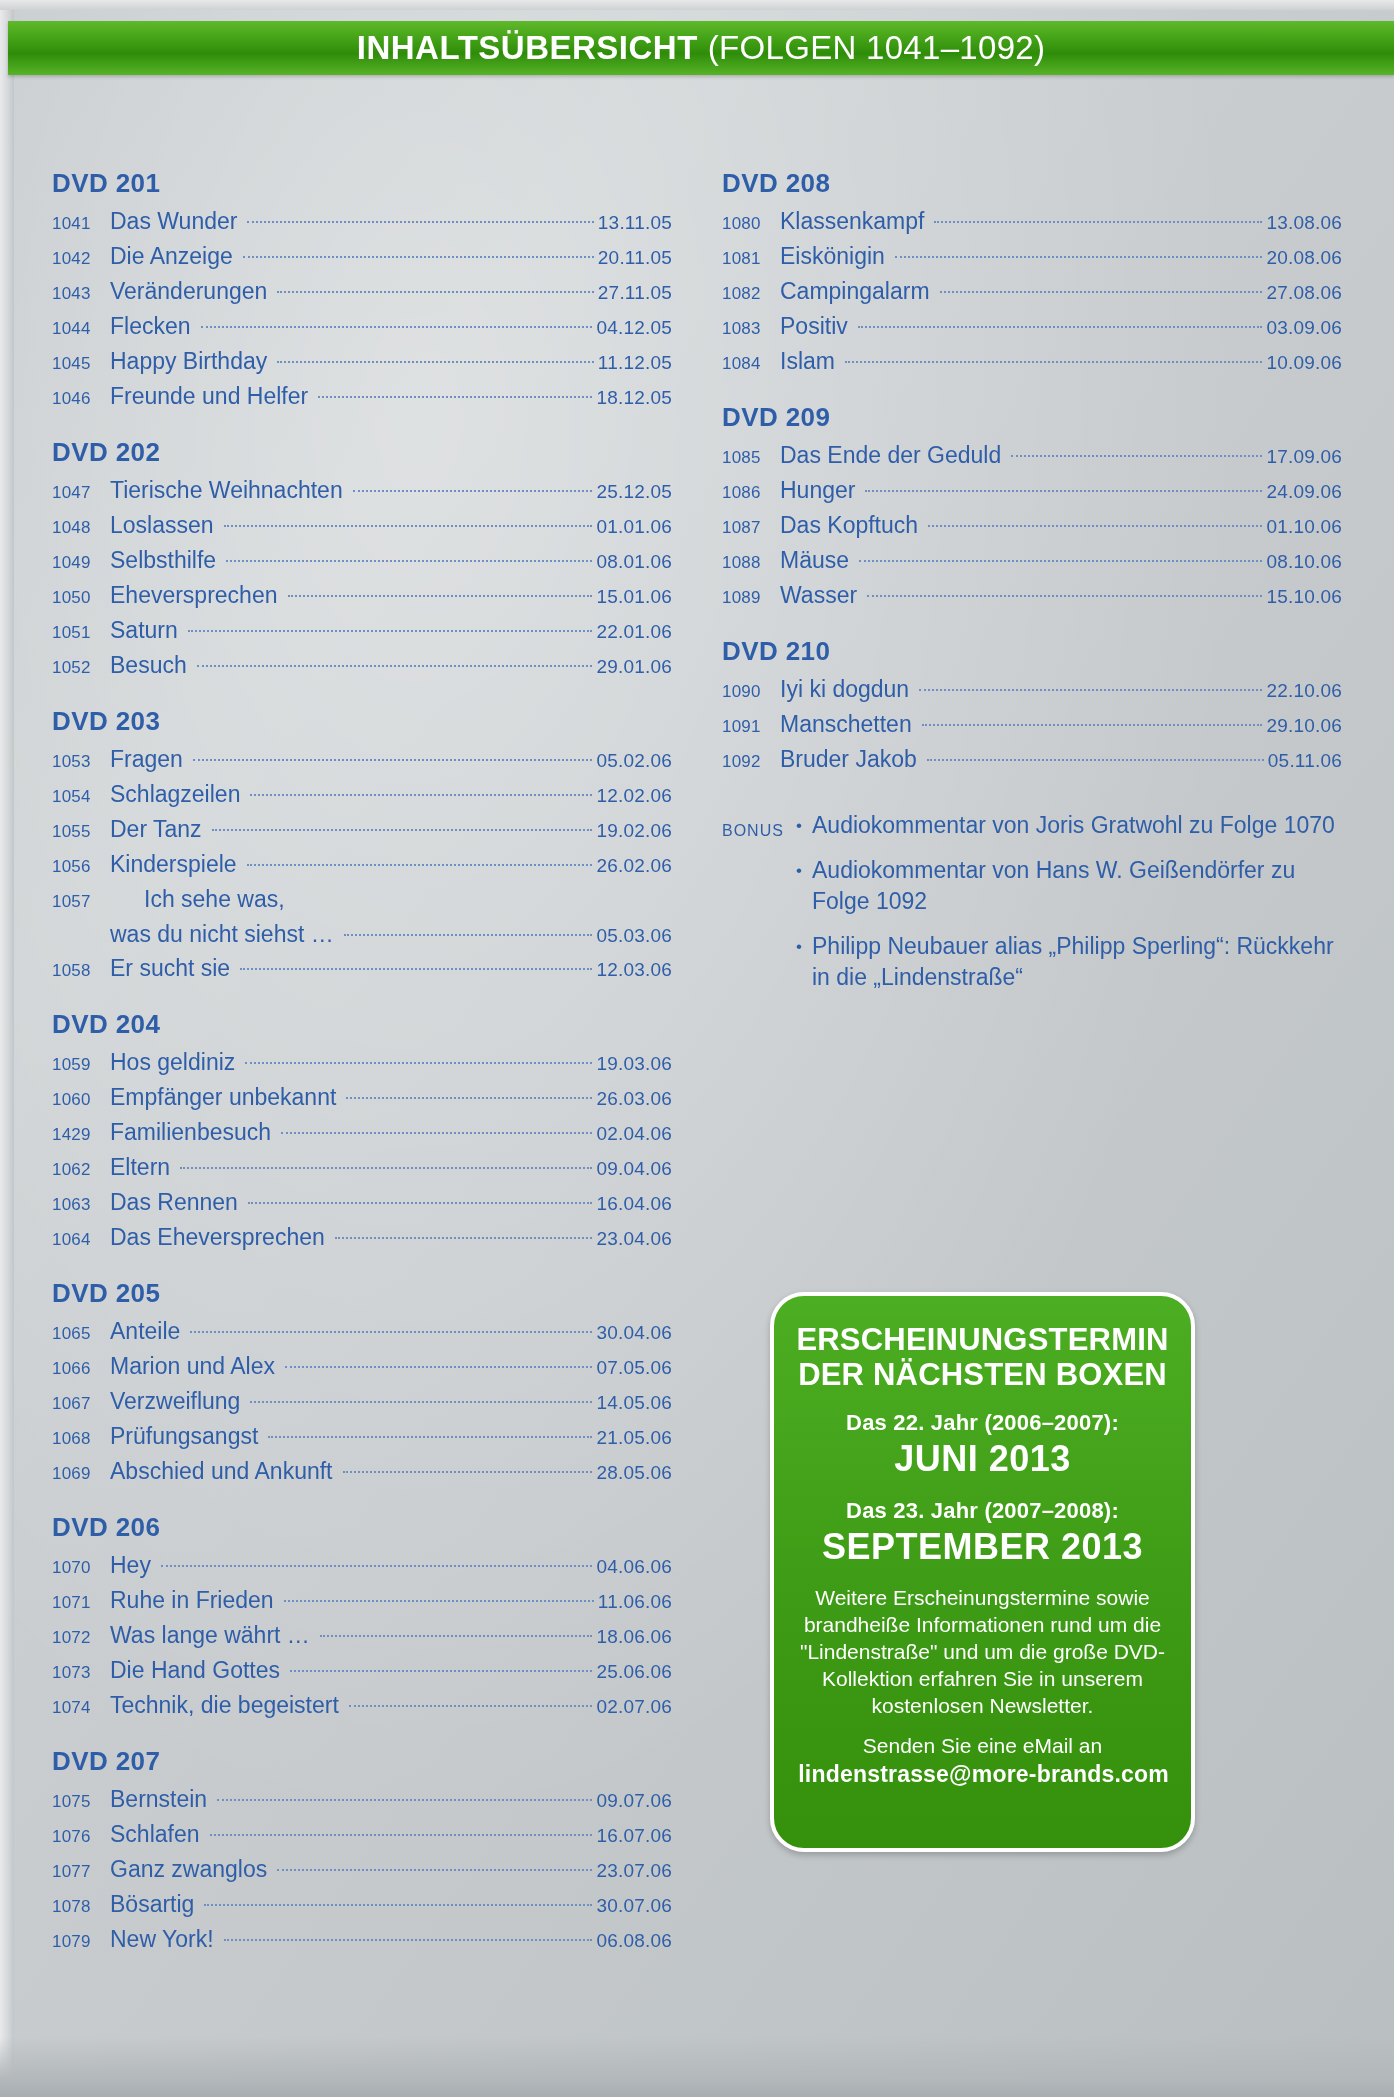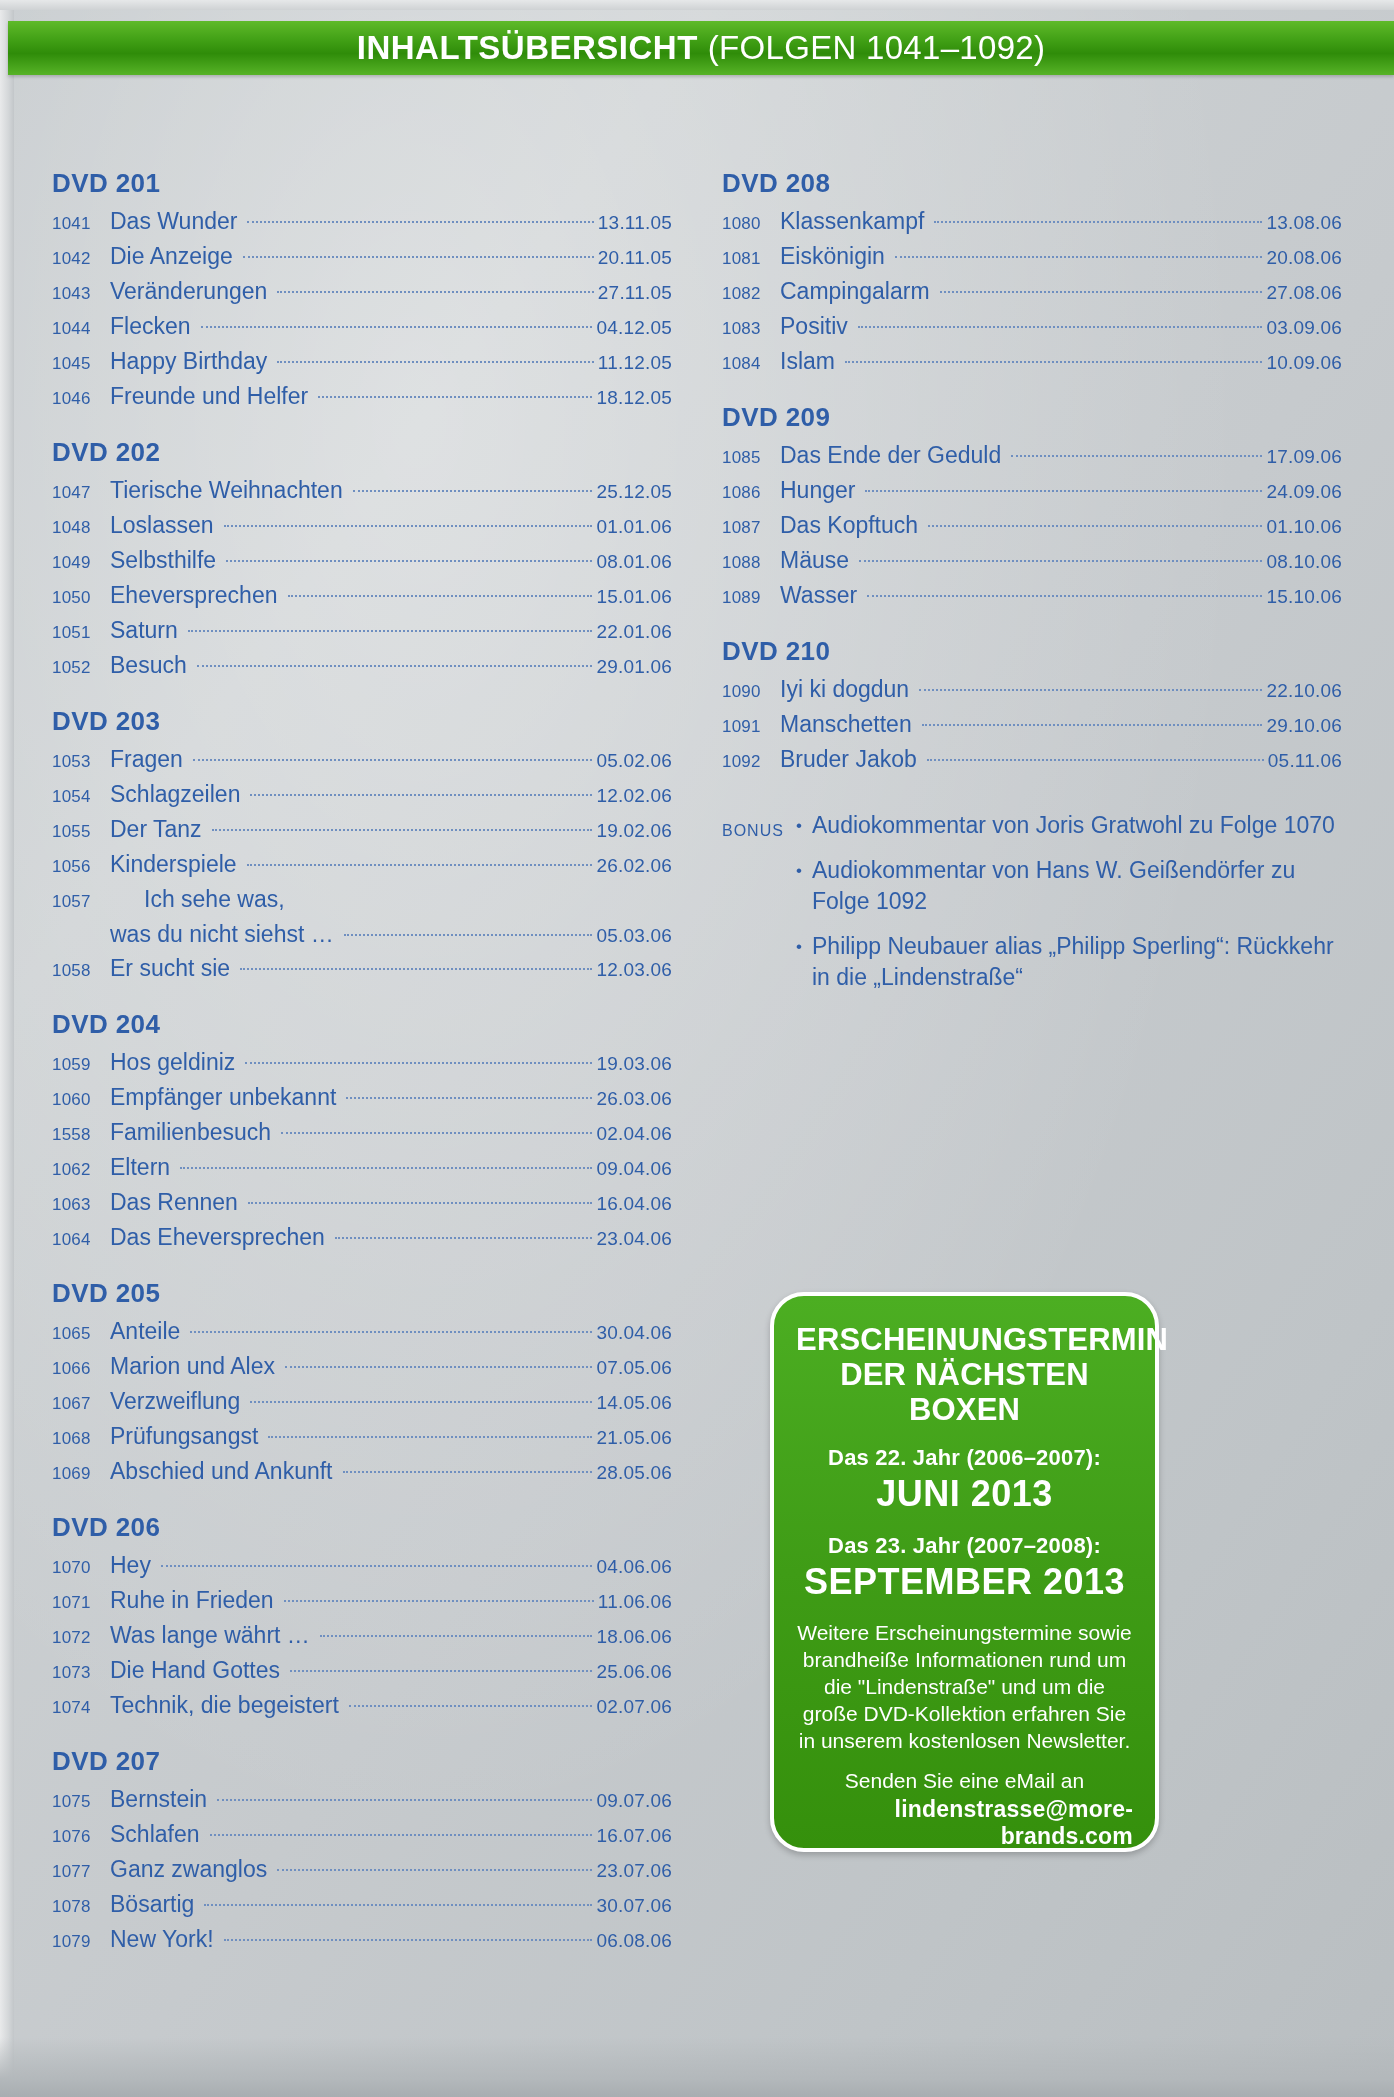--- a/index.html
+++ b/index.html
@@ -171,21 +171,21 @@
     font-size: 17px;
     line-height: 31px;
   }
   .bonus-text { flex: 1 1 auto; }
 
   
   .promo {
     position: absolute;
     left: 770px;
     top: 1292px;
-    width: 389px;
+    width: 425px;
     height: 560px;
     background: linear-gradient(to bottom, #4cae22 0%, #3f9c16 50%, #35900c 100%);
     border: 4px solid #ffffff;
     border-radius: 34px;
     box-shadow: 0 3px 6px rgba(0,0,0,0.22);
     color: #ffffff;
     text-align: center;
     padding: 26px 22px 18px 22px;
     box-sizing: border-box;
   }
@@ -371,21 +371,21 @@
         <span class="ep-dots"></span>
         <span class="ep-date">19.03.06</span>
       </div>
       <div class="ep-row">
         <span class="ep-num">1060</span>
         <span class="ep-title">Empfänger unbekannt</span>
         <span class="ep-dots"></span>
         <span class="ep-date">26.03.06</span>
       </div>
       <div class="ep-row">
-        <span class="ep-num">1558</span>
+        <span class="ep-num">1429</span>
         <span class="ep-title">Familienbesuch</span>
         <span class="ep-dots"></span>
         <span class="ep-date">02.04.06</span>
       </div>
       <div class="ep-row">
         <span class="ep-num">1062</span>
         <span class="ep-title">Eltern</span>
         <span class="ep-dots"></span>
         <span class="ep-date">09.04.06</span>
       </div>

